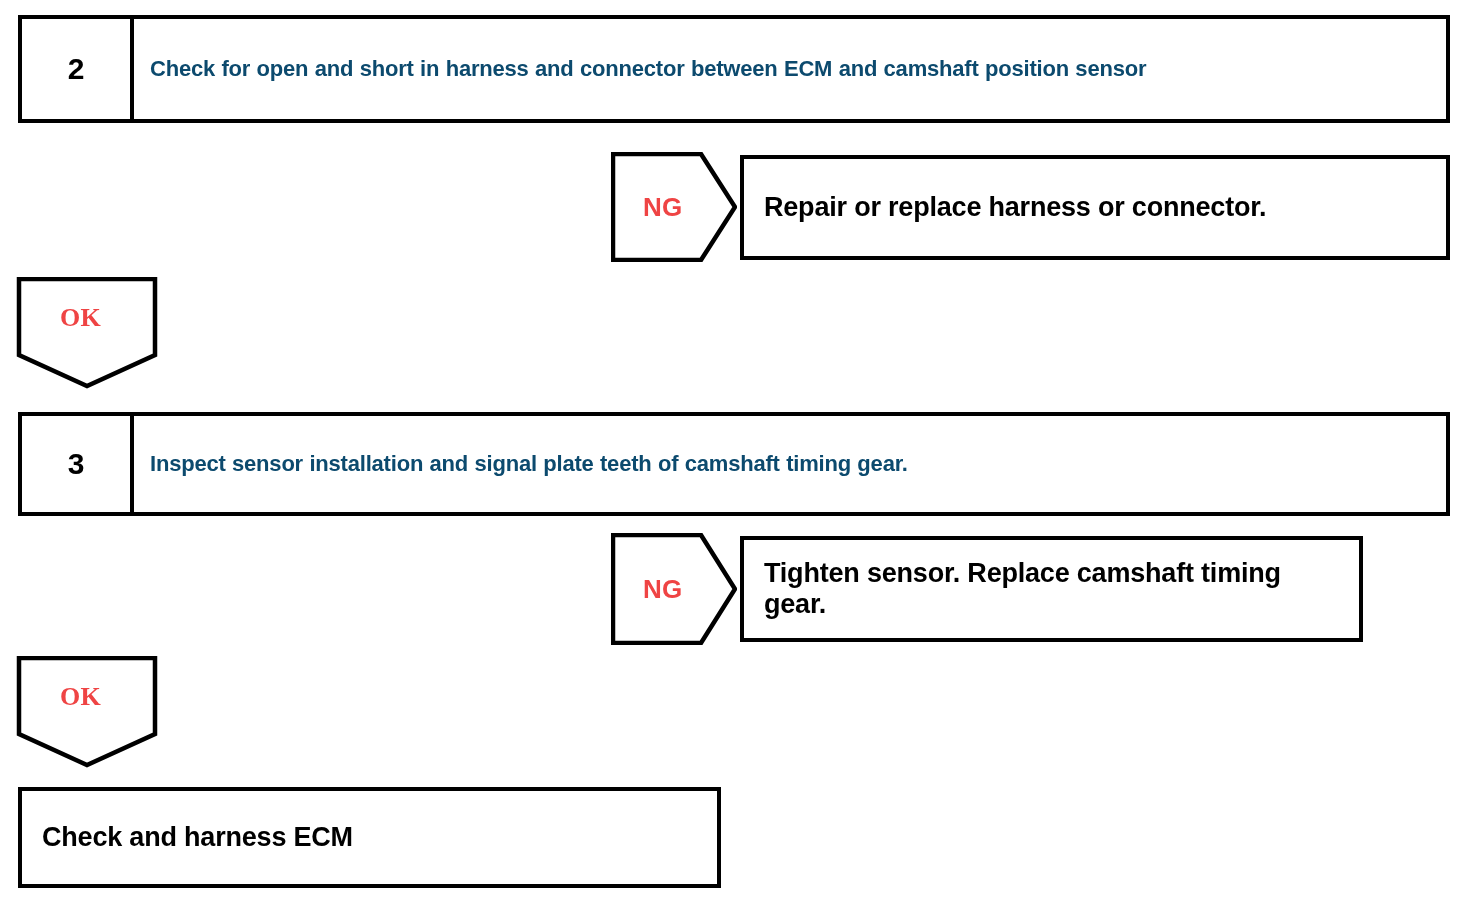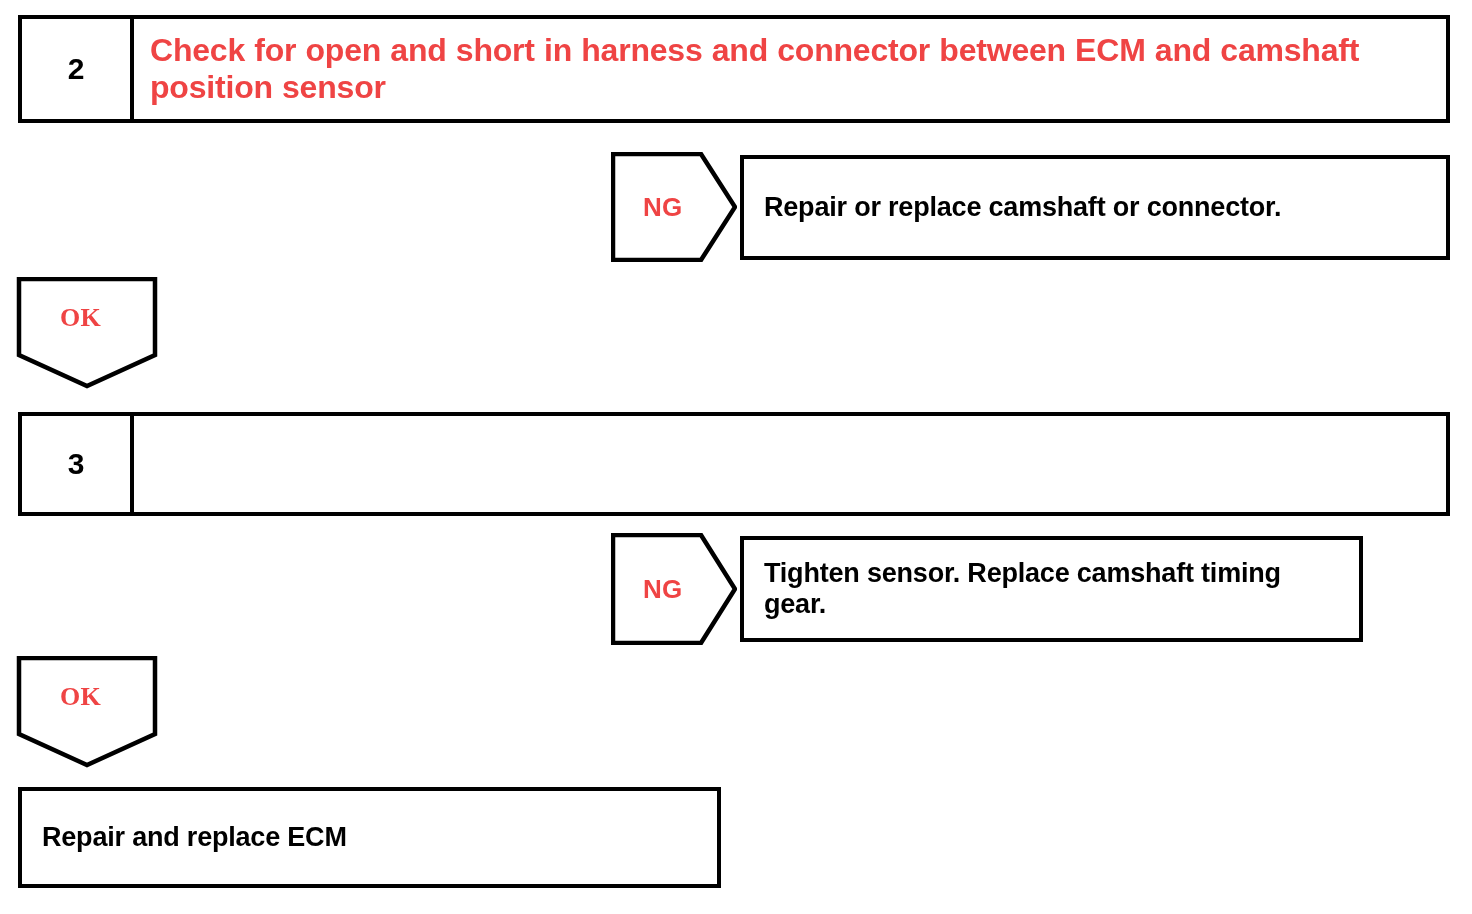--- a/index.html
+++ b/index.html
@@ -45,23 +45,23 @@
     letter-spacing: 0px;
   }
   .step-text-cell {
     flex: 1 1 auto;
     display: flex;
     align-items: center;
     padding-left: 16px;
     padding-right: 10px;
   }
   .step-text {
-    font-size: 32px;
+    font-size: 22px;
     font-weight: bold;
-    color: #ef4444;
+    color: #0c4a6e;
     line-height: 1.16;
     letter-spacing: -0.2px;
     word-spacing: 0.5px;
   }
 
   
   .action-box {
     position: absolute;
     box-sizing: border-box;
     border: 4px solid #000000;
@@ -119,33 +119,36 @@
   </div>
 
   <div class="ng-arrow" style="left:611px; top:152px; width:126px; height:110px;">
     <svg width="126" height="110" viewBox="0 0 126 110">
       <polygon points="2,2 90,2 124,55 90,108 2,108" fill="#ffffff" stroke="#000000" stroke-width="4.5" stroke-linejoin="miter"></polygon>
     </svg>
     <span class="arrow-label" style="left:32px; top:40px;">NG</span>
   </div>
 
   <div class="action-box" style="left:740px; top:155px; width:710px; height:105px;">
-    <span class="action-text">Repair or replace camshaft or connector.</span>
+    <span class="action-text">Repair or replace harness or connector.</span>
   </div>
 
   <div class="ok-arrow" style="left:16px; top:277px; width:142px; height:112px;">
     <svg width="142" height="112" viewBox="0 0 142 112">
       <polygon points="3,2 139,2 139,78 71,109 3,78" fill="#ffffff" stroke="#000000" stroke-width="4.5" stroke-linejoin="miter"></polygon>
     </svg>
     <span class="arrow-label" style="left:44px; top:26px;">OK</span>
   </div>
 
   <div class="step-box" style="left:18px; top:412px; width:1432px; height:104px;">
     <div class="step-num-cell">
       <span class="step-num">3</span>
+    </div>
+    <div class="step-text-cell">
+      <span class="step-text">Inspect sensor installation and signal plate teeth of camshaft timing gear.</span>
     </div>
   </div>
 
   <div class="ng-arrow" style="left:611px; top:533px; width:126px; height:112px;">
     <svg width="126" height="112" viewBox="0 0 126 112">
       <polygon points="2,2 90,2 124,56 90,110 2,110" fill="#ffffff" stroke="#000000" stroke-width="4.5" stroke-linejoin="miter"></polygon>
     </svg>
     <span class="arrow-label" style="left:32px; top:41px;">NG</span>
   </div>
 
@@ -154,16 +157,16 @@
   </div>
 
   <div class="ok-arrow" style="left:16px; top:656px; width:142px; height:112px;">
     <svg width="142" height="112" viewBox="0 0 142 112">
       <polygon points="3,2 139,2 139,78 71,109 3,78" fill="#ffffff" stroke="#000000" stroke-width="4.5" stroke-linejoin="miter"></polygon>
     </svg>
     <span class="arrow-label" style="left:44px; top:26px;">OK</span>
   </div>
 
   <div class="action-box" style="left:18px; top:787px; width:703px; height:101px;">
-    <span class="action-text">Repair and replace ECM</span>
+    <span class="action-text">Check and harness ECM</span>
   </div>
 
 </div>
 
 </body></html>

